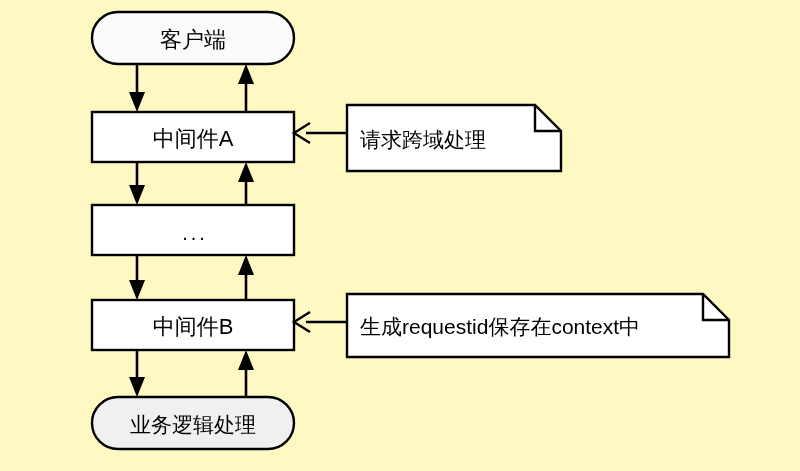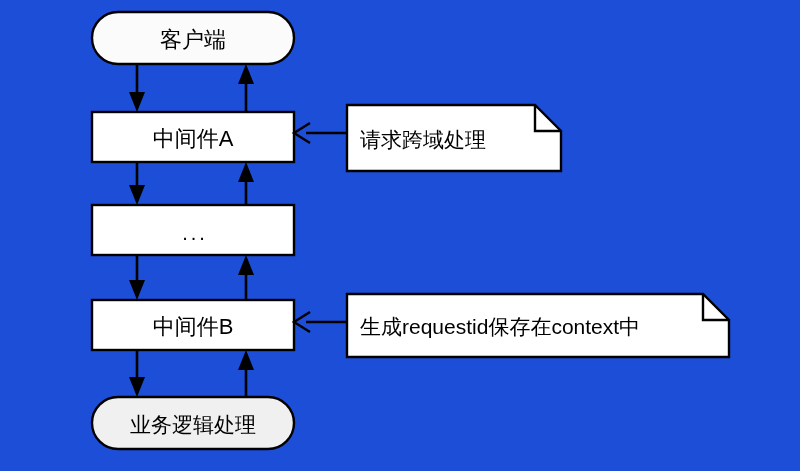--- a/index.html
+++ b/index.html
@@ -10,21 +10,21 @@
   body {
     width: 800px;
     height: 471px;
     overflow: hidden;
     font-family: "Liberation Sans", "DejaVu Sans", sans-serif;
   }
   #diagram-root {
     position: relative;
     width: 800px;
     height: 471px;
-    background: #1d4ed8;
+    background: #fef9c3;
   }
   svg#flowchart {
     display: block;
     width: 800px;
     height: 471px;
   }
   .node-shape {
     stroke: #000000;
     stroke-width: 2.4;
   }

